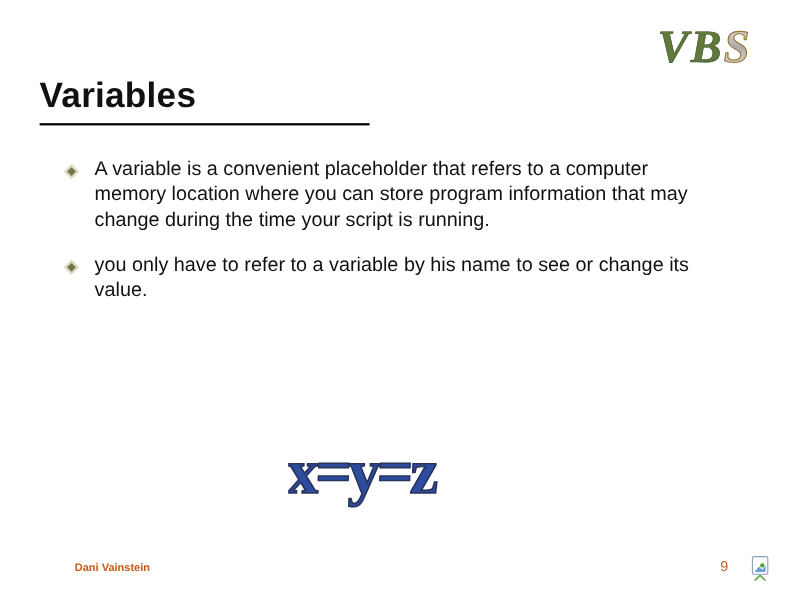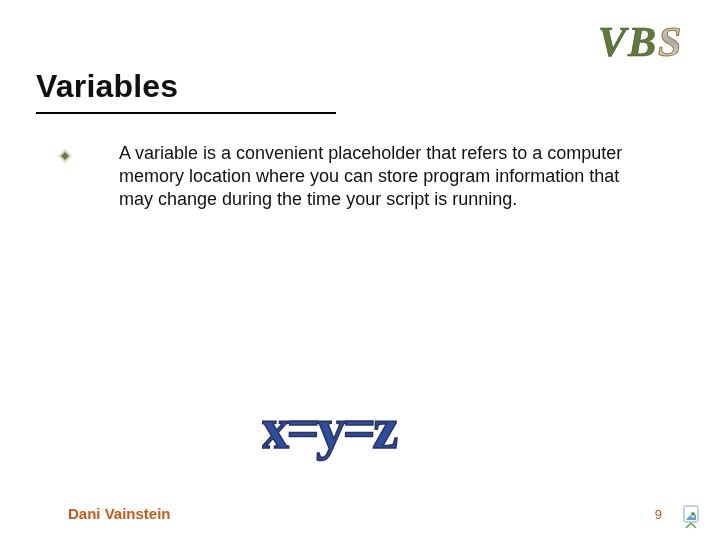--- a/index.html
+++ b/index.html
@@ -53,34 +53,34 @@
     display: flex;
     gap: 14px;
     margin-bottom: 18px;
     font-size: 18px;
     line-height: 1.28;
   }
   .b .dot {
     flex: 0 0 auto;
     margin-top: 4px;
   }
-  .b .txt { flex: 1 1 auto; margin-left: 33px; }
+  .b .txt { flex: 1 1 auto; }
 
   .equation {
     position: absolute;
     left: 262px;
     top: 394px;
     width: 200px;
     height: 70px;
   }
   .footer-author {
     position: absolute;
     left: 68px;
     bottom: 18px;
-    font-size: 15px;
+    font-size: 10px;
     font-weight: 700;
     color: var(--author);
   }
   .pagenum {
     position: absolute;
     right: 58px;
     bottom: 18px;
     font-size: 13px;
     color: var(--author);
   }
@@ -116,20 +116,29 @@
 <div class="bullets">
   <div class="b">
     <span class="dot">
       <svg width="14" height="14" viewBox="0 0 14 14">
         <polygon points="7,0 14,7 7,14 0,7" fill="#E2D9C2"></polygon>
         <polygon points="7,3 11,7 7,11 3,7" fill="#6A7A4A"></polygon>
       </svg>
     </span>
     <span class="txt">A variable is a convenient placeholder that refers to a computer memory location where you can store program information that may change during the time your script is running.</span>
   </div>
+  <div class="b">
+    <span class="dot">
+      <svg width="14" height="14" viewBox="0 0 14 14">
+        <polygon points="7,0 14,7 7,14 0,7" fill="#E2D9C2"></polygon>
+        <polygon points="7,3 11,7 7,11 3,7" fill="#6A7A4A"></polygon>
+      </svg>
+    </span>
+    <span class="txt">you only have to refer to a variable by his name to see or change its value.</span>
+  </div>
 </div>
 
 <div class="equation">
   <svg viewBox="0 0 200 70" width="200" height="70">
     <text x="0" y="54" font-family="'Comic Sans MS', 'Trebuchet MS', cursive" font-size="58" font-weight="900" fill="#2E4DA0" stroke="#29335B" stroke-width="1.5" transform="scale(1,1) skewX(-2)" letter-spacing="-3">x=y=z</text>
   </svg>
 </div>
 
 <div class="footer-author">Dani Vainstein</div>
 <div class="pagenum">9</div>

